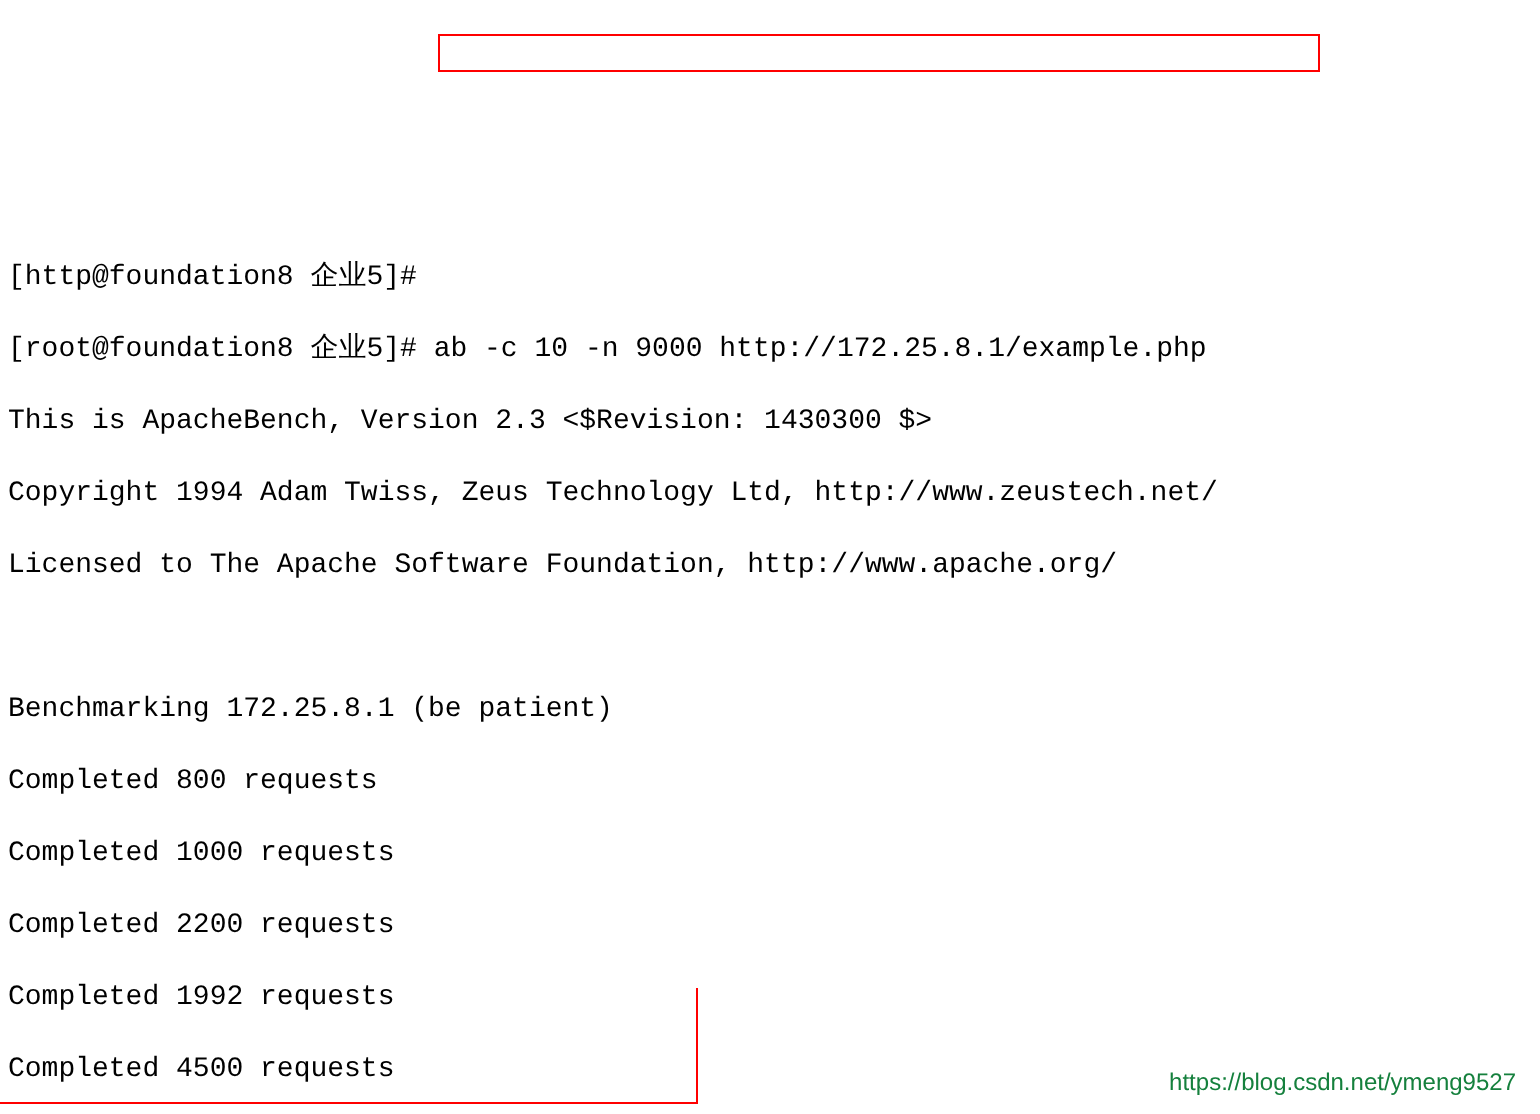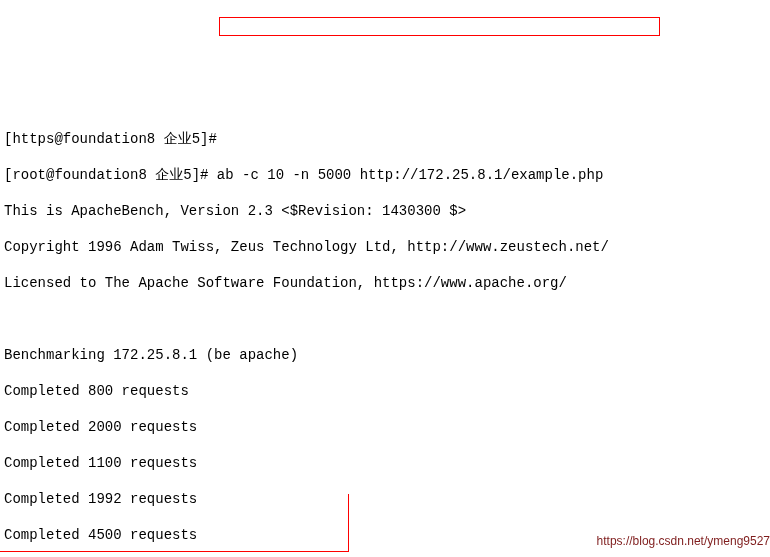--- a/index.html
+++ b/index.html
@@ -38,46 +38,46 @@
       border: 1px solid #ff0000;
       border-top: none;
       top: 494px;
       left: -6px;
       width: 355px;
       height: 58px;
       pointer-events: none;
     }
     .watermark {
       position: absolute;
-      right: 0;
+      right: 12px;
       bottom: 7px;
-      color: #7f1d1d;
+      color: #15803d;
       font-family: sans-serif;
       font-size: 12px;
       pointer-events: none;
     }
   </style>
 </head>
 <body>
 
 
 
 <div class="red-box-1"></div>
 <div class="red-box-2"></div>
 
-<span class="line">[https@foundation8 企业5]#</span>
-<span class="line">[root@foundation8 企业5]# ab -c 10 -n 5000 http://172.25.8.1/example.php</span>
+<span class="line">[http@foundation8 企业5]#</span>
+<span class="line">[root@foundation8 企业5]# ab -c 10 -n 9000 http://172.25.8.1/example.php</span>
 <span class="line">This is ApacheBench, Version 2.3 &lt;$Revision: 1430300 $&gt;</span>
-<span class="line">Copyright 1996 Adam Twiss, Zeus Technology Ltd, http://www.zeustech.net/</span>
-<span class="line">Licensed to The Apache Software Foundation, https://www.apache.org/</span>
+<span class="line">Copyright 1994 Adam Twiss, Zeus Technology Ltd, http://www.zeustech.net/</span>
+<span class="line">Licensed to The Apache Software Foundation, http://www.apache.org/</span>
 <span class="line"> </span>
-<span class="line">Benchmarking 172.25.8.1 (be apache)</span>
+<span class="line">Benchmarking 172.25.8.1 (be patient)</span>
 <span class="line">Completed 800 requests</span>
-<span class="line">Completed 2000 requests</span>
-<span class="line">Completed 1100 requests</span>
+<span class="line">Completed 1000 requests</span>
+<span class="line">Completed 2200 requests</span>
 <span class="line">Completed 1992 requests</span>
 <span class="line">Completed 4500 requests</span>
 
 
 
 
 
 
 
 

